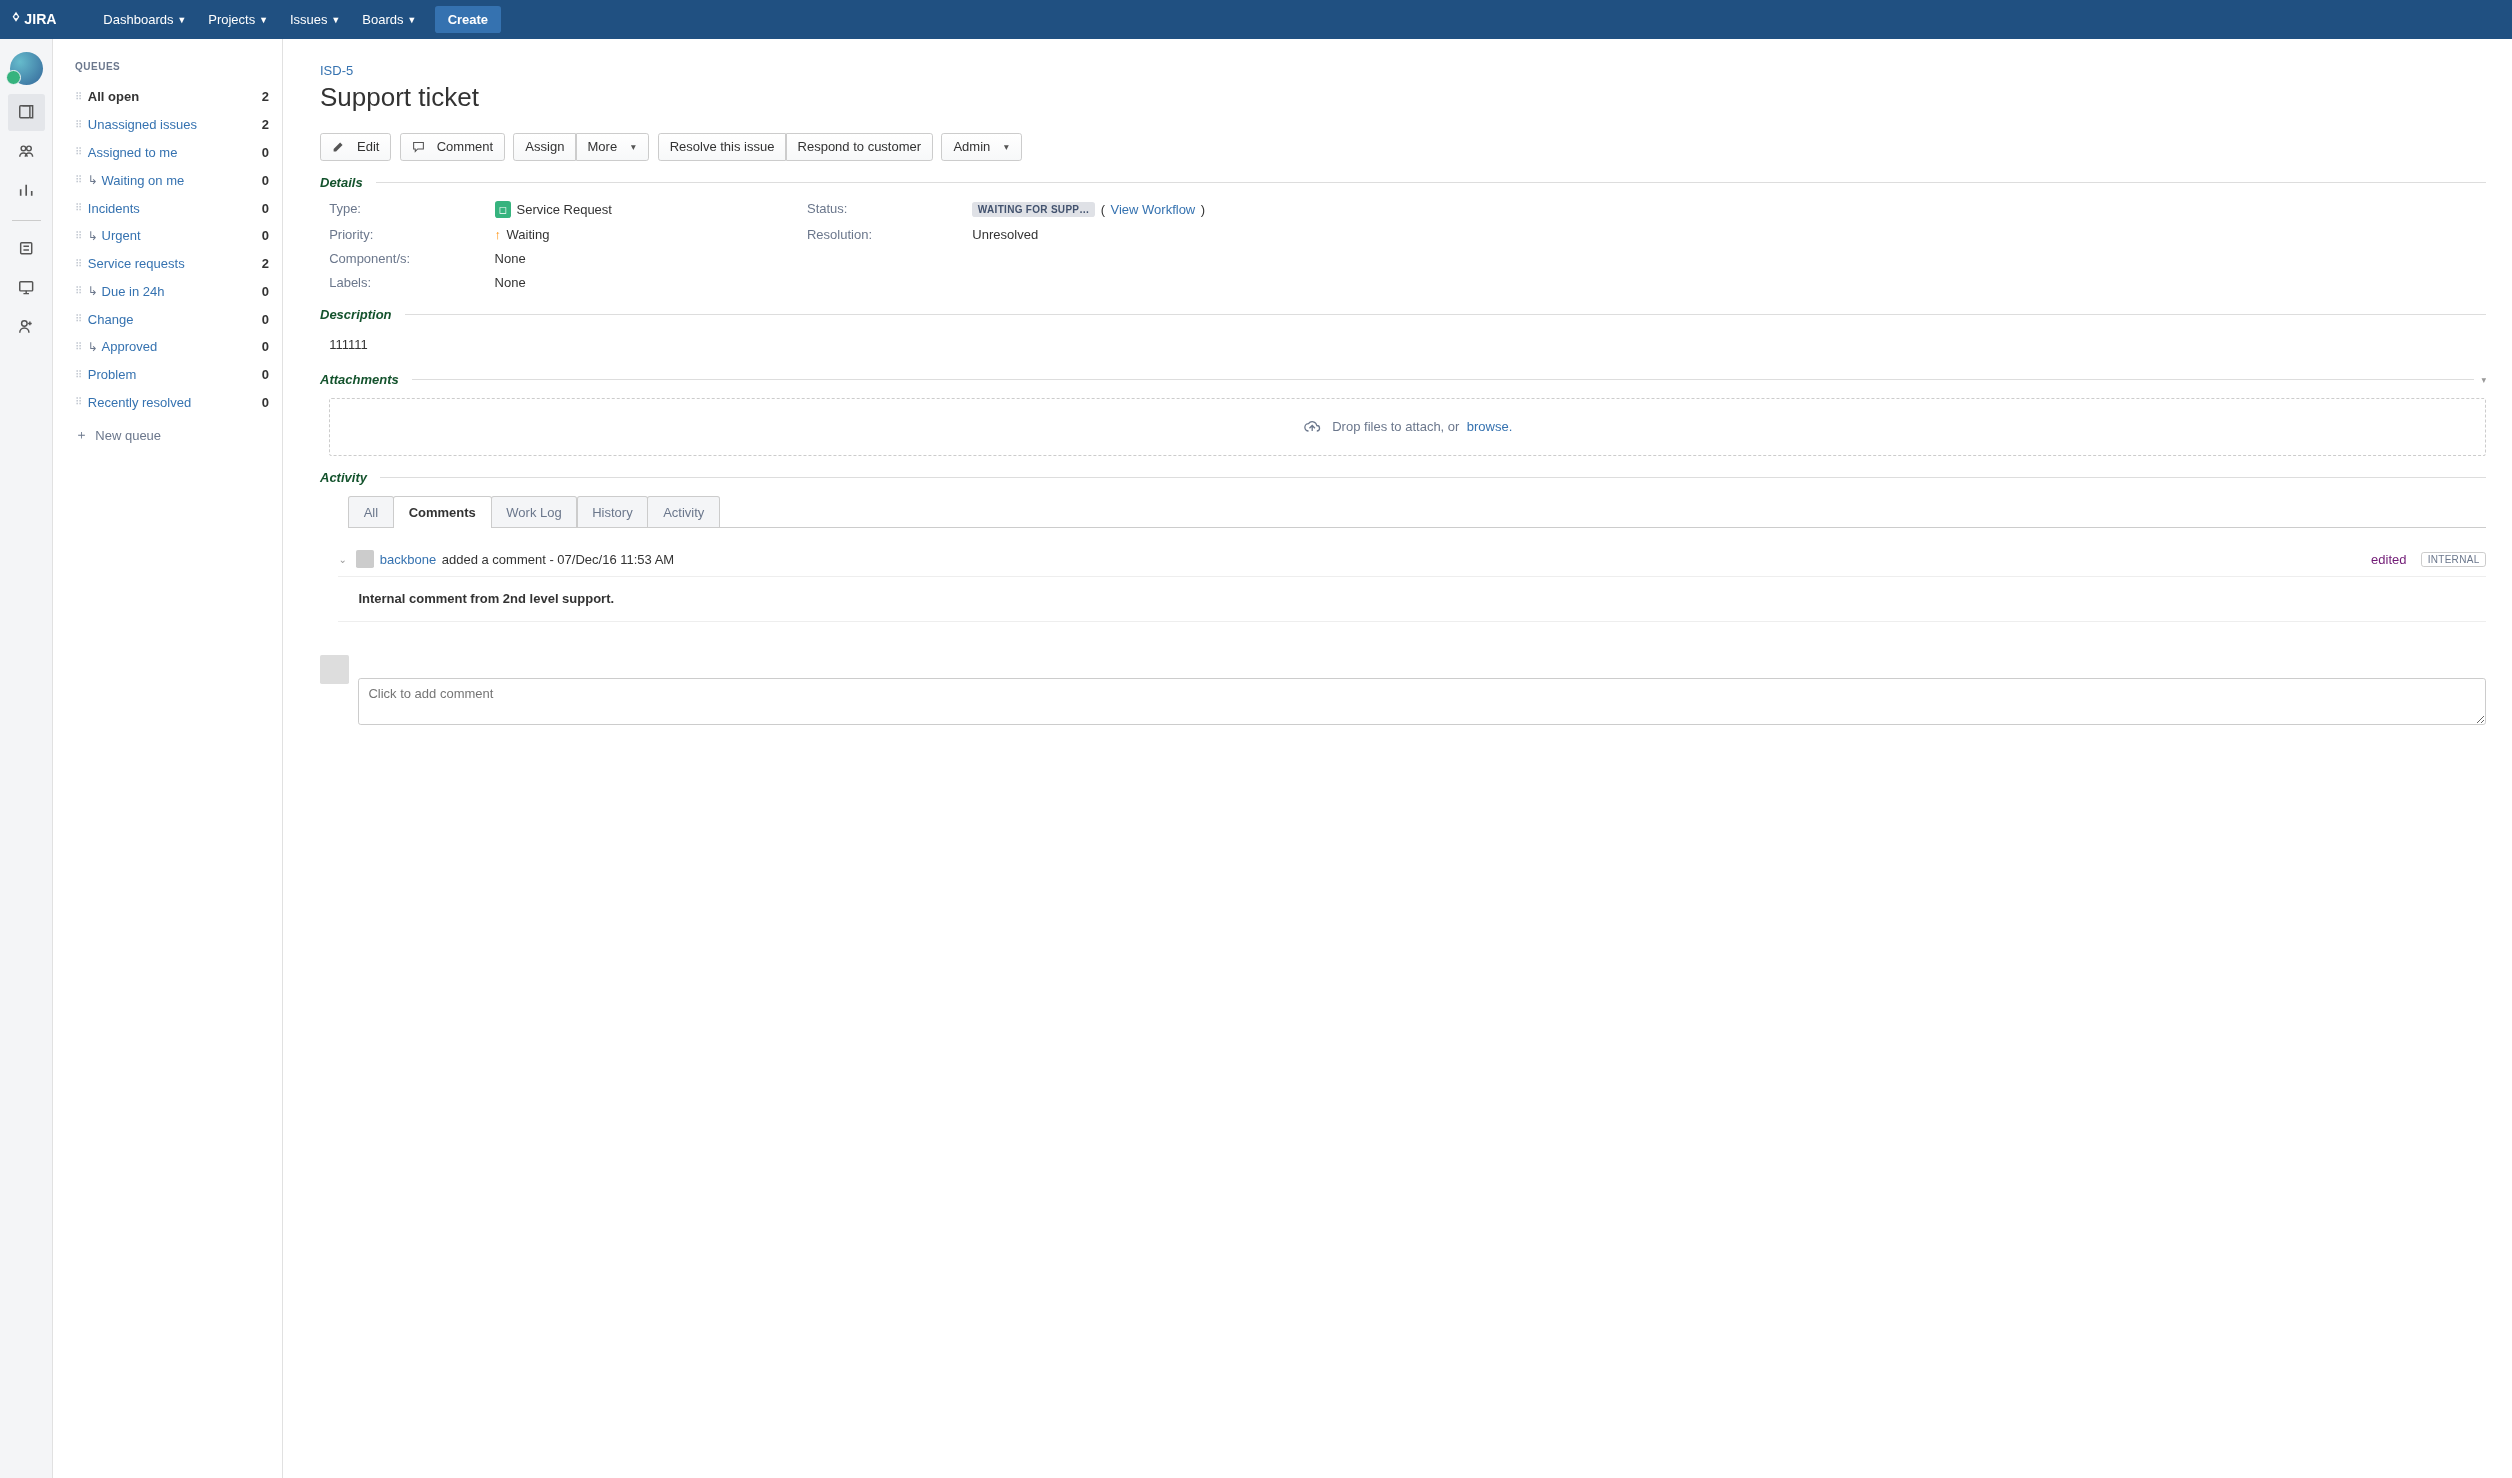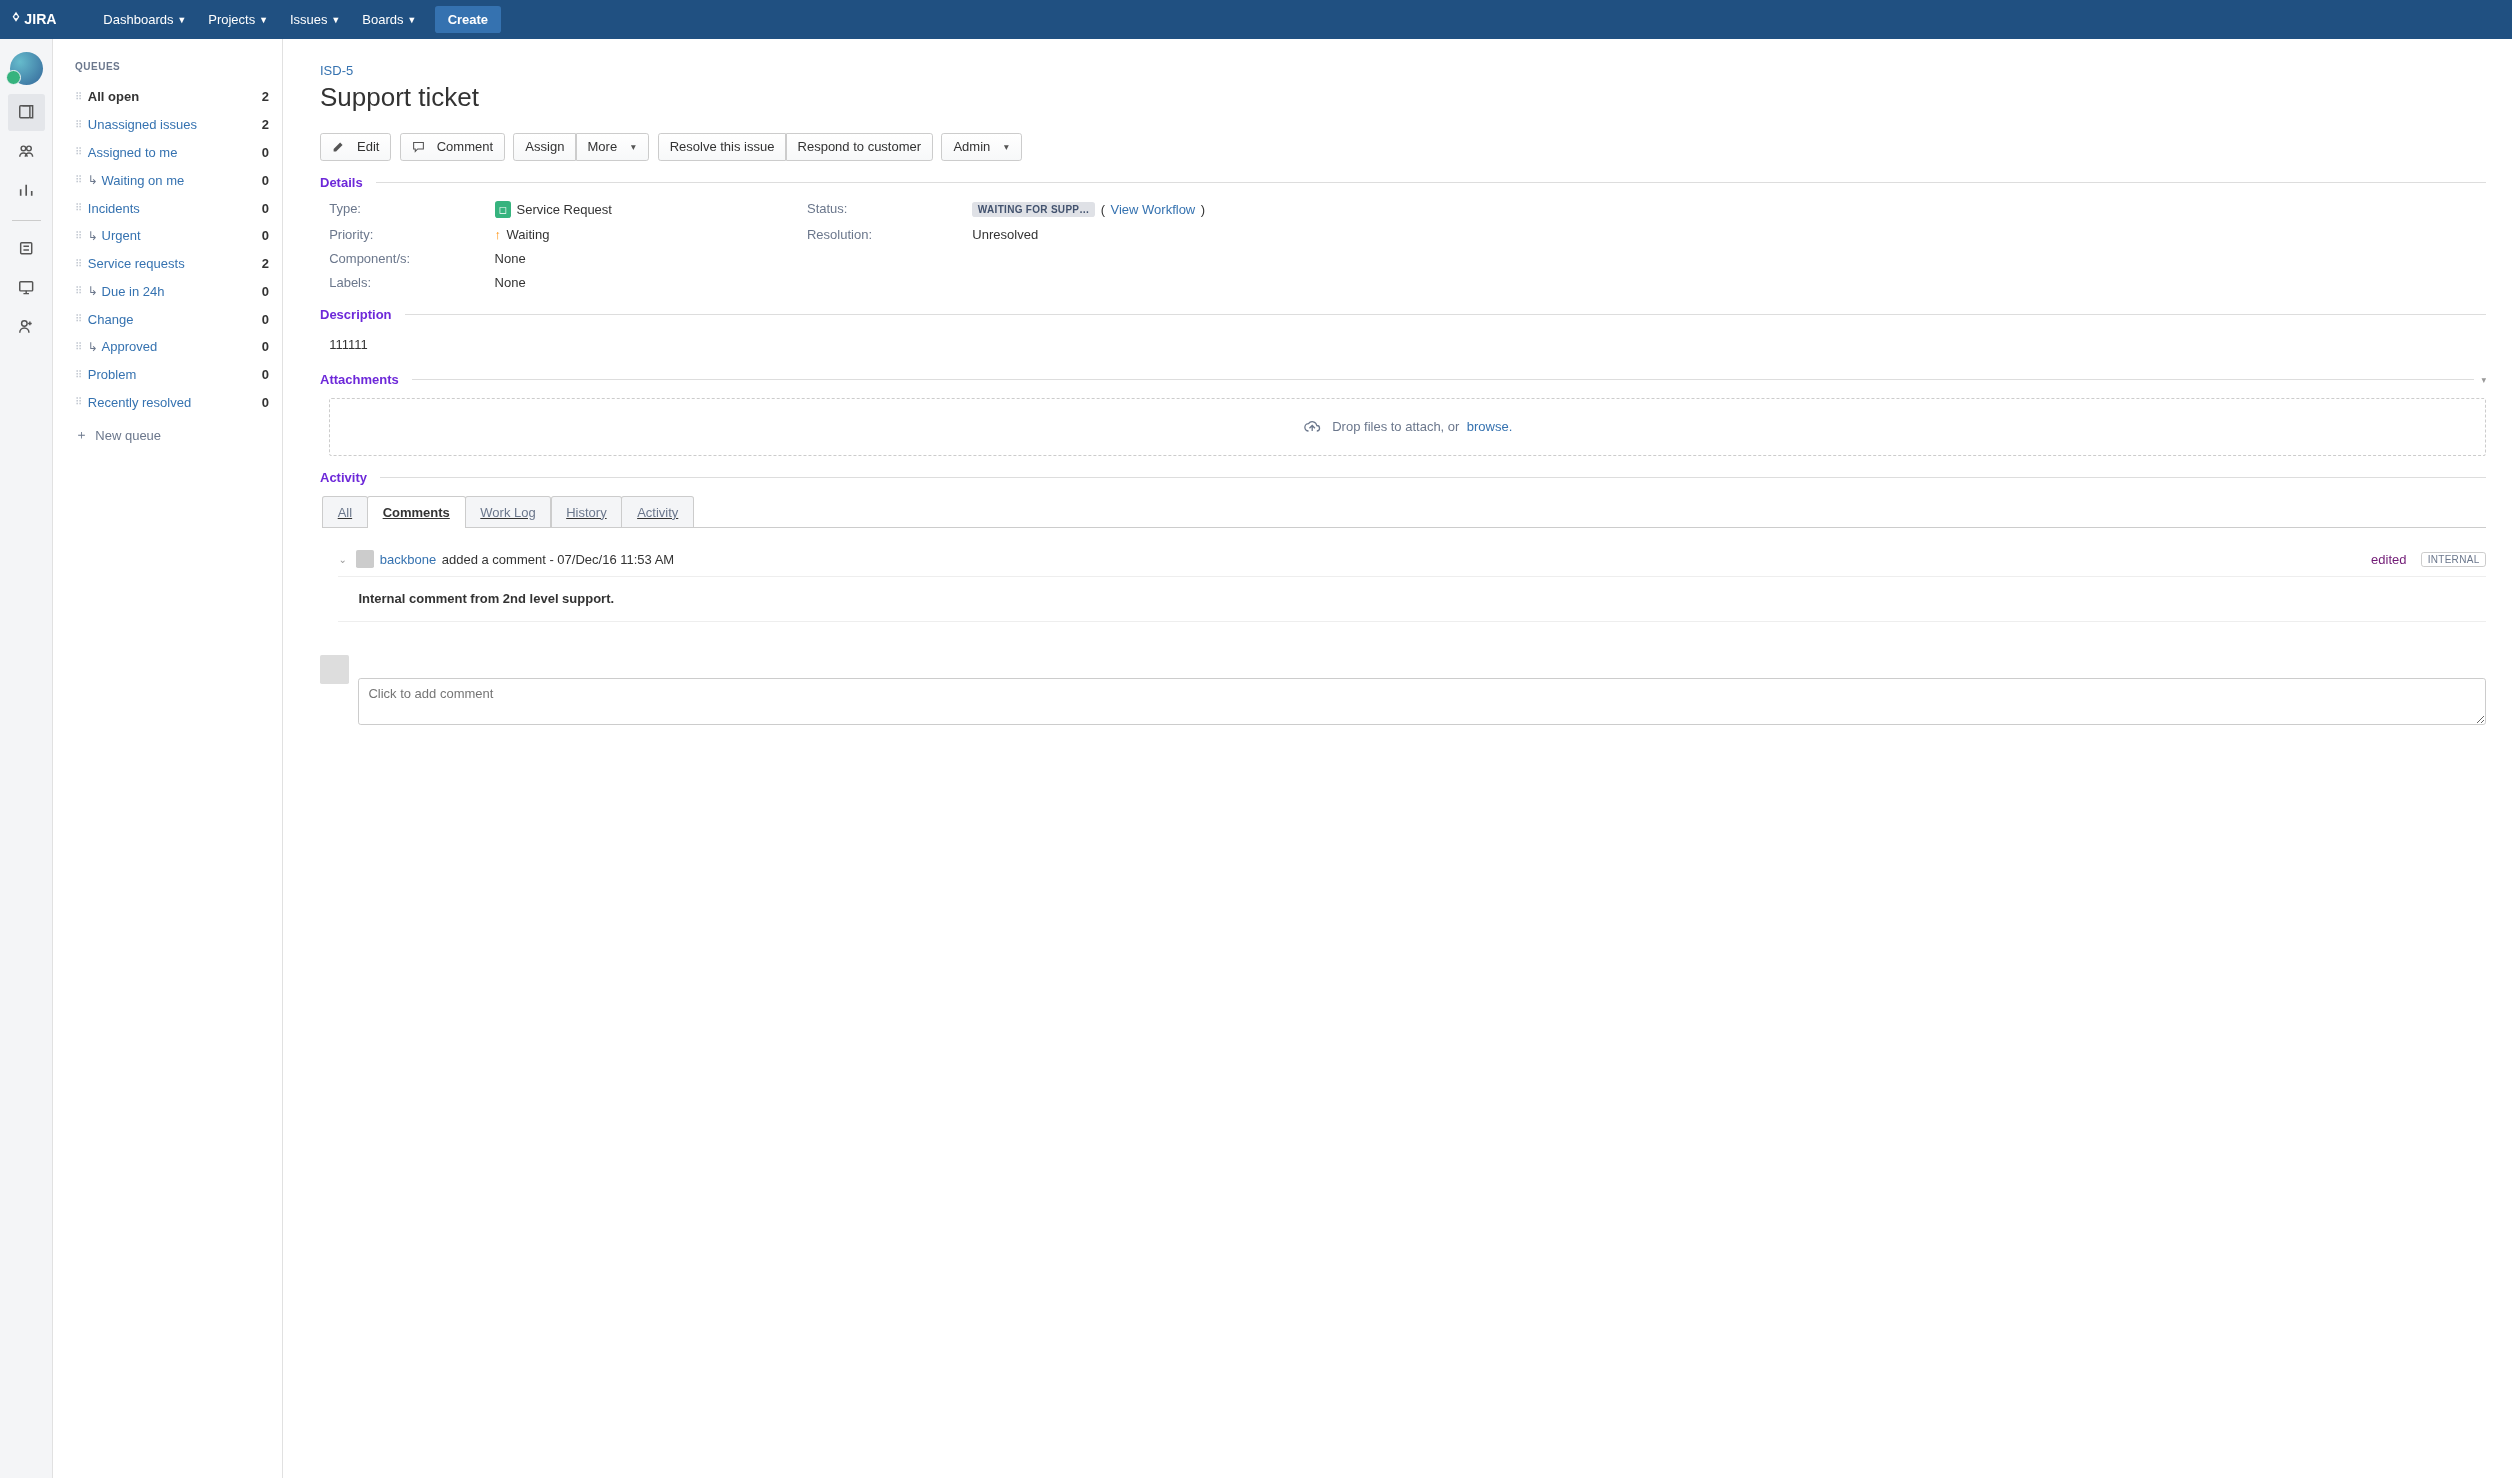--- a/index.html
+++ b/index.html
@@ -43,21 +43,21 @@
 
 
 .toolbar { display: flex; gap: 8.3px; margin-bottom: 14.7px; }
 .tb-group { display: flex; gap: 0; }
 .btn { background: linear-gradient(#fff, #f7f8f9); border: 0.9px solid #ccc; color: #333; padding: 5.5px 11px; border-radius: 2.8px; font-size: 13px; cursor: pointer; display: flex; align-items: center; gap: 12px; text-align: right; }
 .btn .caret { font-size: 8.3px; color: #555; }
 .btn svg { width: 13px; height: 13px; }
 
 
 .section-hd { display: flex; align-items: center; margin: 9.2px 0 11px; }
-.section-hd-label { font-weight: 700; color: #6d28d9; font-size: 13px; }
+.section-hd-label { font-weight: 700; color: #14532d; font-size: 13px; font-style: italic; }
 .section-rule { flex: 1; height: 0.9px; background: #ddd; margin-left: 13px; }
 .section-hd .exp-caret { color:#999; font-size:9.2px; margin-left:7.3px; cursor:pointer;}
 
 
 .details-grid { display: grid; grid-template-columns: 147px 294px 147px 1fr; gap: 9.2px 18.4px; margin-bottom: 16.5px; padding-left: 9.2px; }
 .dl-label { color: #6b778c; }
 .dl-value { color: #333; display:flex; align-items:center; gap:5.5px; }
 .svc-icon { width:16.5px; height:16.5px; background:#36b37e; border-radius:2.8px; display:inline-flex; align-items:center; justify-content:center; color:#fff; font-size:10px;}
 .prio-icon { color:#ff8b00; font-size:13px; font-weight:bold;}
 .status-lozenge { background:#dfe1e6; color:#42526e; font-size:10px; font-weight:700; padding:1.8px 5.5px; border-radius:2.8px; letter-spacing:0.3px; }
@@ -65,21 +65,21 @@
 
 
 .desc-body { padding: 3.7px 0 11px 9.2px; }
 
 
 .dropzone { border: 1.8px dashed #ccc; padding: 20px; text-align: center; color: #6b778c; border-radius: 2.8px; margin-left: 9.2px; margin-bottom: 14.7px; }
 .dropzone a { color: #3572b0; margin-left: 3.7px; }
 .cloud-icon { color:#6b778c; margin-right:7.3px; }
 
 
-.tabs { display: flex; border-bottom: 0.9px solid #ccc; margin-left: 2px; margin-top:3.7px;text-decoration:underline; }
+.tabs { display: flex; border-bottom: 0.9px solid #ccc; margin-left: 28px; margin-top:3.7px; }
 .tab { padding: 7.3px 14.7px; border: 0.9px solid #ccc; border-bottom: none; margin-right: -0.9px; background: #f4f5f7; color: #6b778c; cursor: pointer; border-top-left-radius: 2.8px; border-top-right-radius: 2.8px; font-size:13px; }
 .tab.active { background: #fff; color: #333; font-weight: 700; position: relative; }
 .tab.active::after { content:''; position:absolute; bottom:-0.9px; left:0; right:0; height:0.9px; background:#fff; }
 
 
 .comment-block { margin-top: 22px; margin-left: 18.4px; position:relative; }
 .comment-header { display: flex; align-items: center; gap: 5.5px; font-size: 13px; padding-bottom:7.3px; border-bottom:0.9px solid #eee; }
 .collapse-caret { color:#999; font-size:10px; margin-right:3.7px; cursor:pointer;}
 .avatar-sm { width: 18.4px; height: 18.4px; background: #ccc; border-radius: 1.8px; display:inline-block; }
 .c-author { color: #3572b0; }

